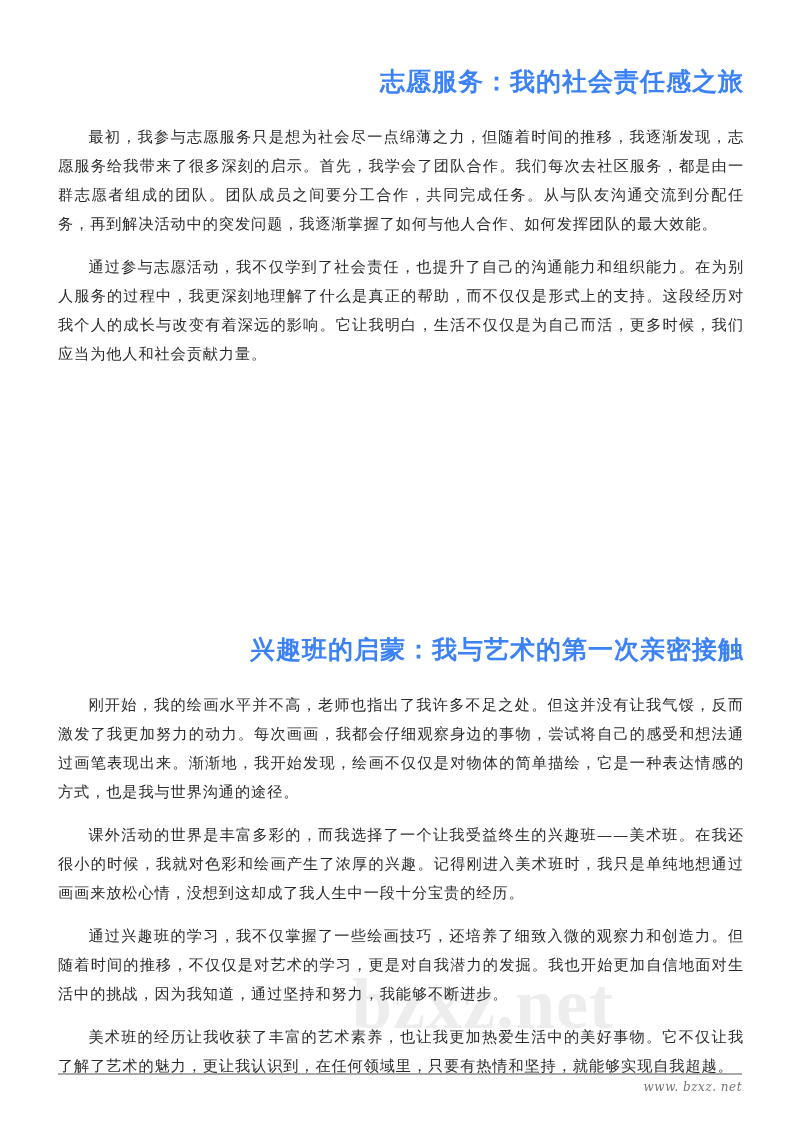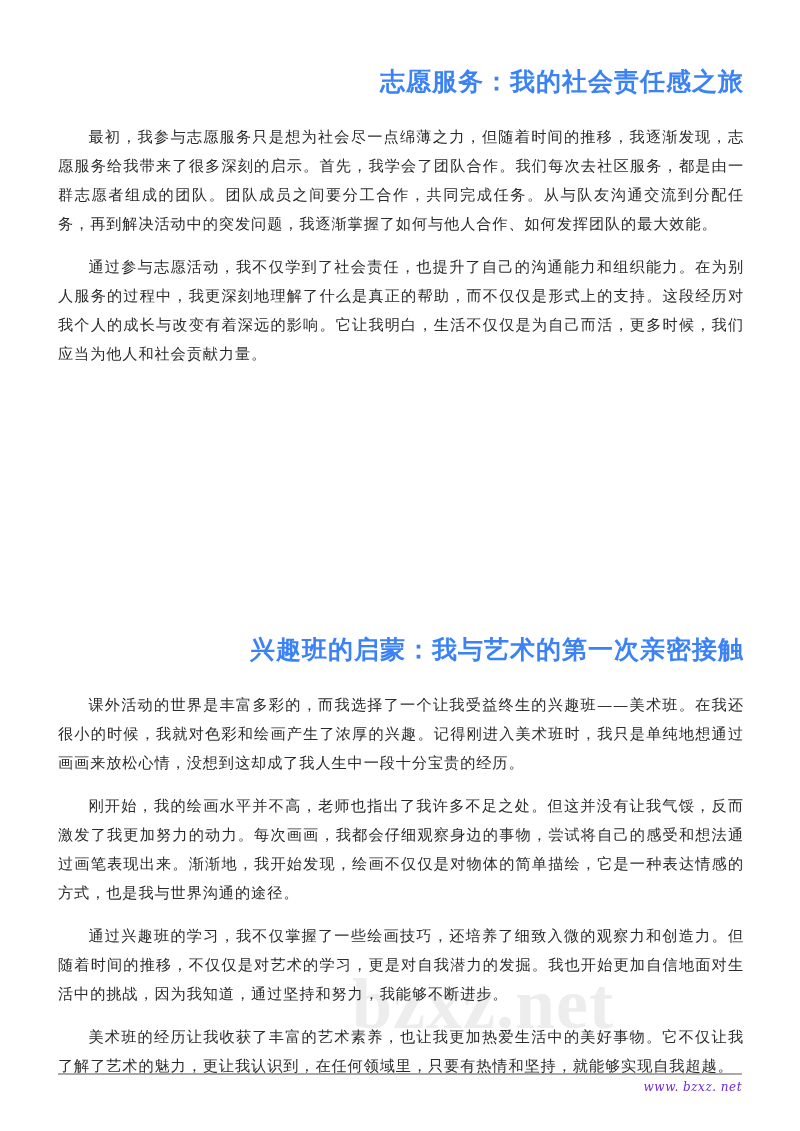--- a/index.html
+++ b/index.html
@@ -76,21 +76,21 @@
       background: #a9a9a9;
       z-index: 1;
     }
     .footer-site {
       position: absolute;
       right: 58px;
       top: 1080px;
       font-family: "DejaVu Serif", "Liberation Serif", serif;
       font-style: italic;
       font-size: 12px;
-      color: #6d28d9;
+      color: #737373;
       letter-spacing: 0.5px;
       z-index: 1;
     }
   </style>
 </head>
 <body>
 
 <div class="page">
 
   <div class="watermark">bzxz.net</div>
@@ -99,22 +99,22 @@
     <h1 class="title">志愿服务：我的社会责任感之旅</h1>
     <div class="paras">
       <p class="para">最初，我参与志愿服务只是想为社会尽一点绵薄之力，但随着时间的推移，我逐渐发现，志愿服务给我带来了很多深刻的启示。首先，我学会了团队合作。我们每次去社区服务，都是由一群志愿者组成的团队。团队成员之间要分工合作，共同完成任务。从与队友沟通交流到分配任务，再到解决活动中的突发问题，我逐渐掌握了如何与他人合作、如何发挥团队的最大效能。</p>
       <p class="para">通过参与志愿活动，我不仅学到了社会责任，也提升了自己的沟通能力和组织能力。在为别人服务的过程中，我更深刻地理解了什么是真正的帮助，而不仅仅是形式上的支持。这段经历对我个人的成长与改变有着深远的影响。它让我明白，生活不仅仅是为自己而活，更多时候，我们应当为他人和社会贡献力量。</p>
     </div>
   </section>
 
   <section class="section section-2">
     <h1 class="title">兴趣班的启蒙：我与艺术的第一次亲密接触</h1>
     <div class="paras">
+      <p class="para">刚开始，我的绘画水平并不高，老师也指出了我许多不足之处。但这并没有让我气馁，反而激发了我更加努力的动力。每次画画，我都会仔细观察身边的事物，尝试将自己的感受和想法通过画笔表现出来。渐渐地，我开始发现，绘画不仅仅是对物体的简单描绘，它是一种表达情感的方式，也是我与世界沟通的途径。</p>
       <p class="para">课外活动的世界是丰富多彩的，而我选择了一个让我受益终生的兴趣班——美术班。在我还很小的时候，我就对色彩和绘画产生了浓厚的兴趣。记得刚进入美术班时，我只是单纯地想通过画画来放松心情，没想到这却成了我人生中一段十分宝贵的经历。</p>
-      <p class="para">刚开始，我的绘画水平并不高，老师也指出了我许多不足之处。但这并没有让我气馁，反而激发了我更加努力的动力。每次画画，我都会仔细观察身边的事物，尝试将自己的感受和想法通过画笔表现出来。渐渐地，我开始发现，绘画不仅仅是对物体的简单描绘，它是一种表达情感的方式，也是我与世界沟通的途径。</p>
       <p class="para">通过兴趣班的学习，我不仅掌握了一些绘画技巧，还培养了细致入微的观察力和创造力。但随着时间的推移，不仅仅是对艺术的学习，更是对自我潜力的发掘。我也开始更加自信地面对生活中的挑战，因为我知道，通过坚持和努力，我能够不断进步。</p>
       <p class="para">美术班的经历让我收获了丰富的艺术素养，也让我更加热爱生活中的美好事物。它不仅让我了解了艺术的魅力，更让我认识到，在任何领域里，只要有热情和坚持，就能够实现自我超越。</p>
     </div>
   </section>
 
   <div class="footer-rule"></div>
   <div class="footer-site">www. bzxz. net</div>
 
 </div>
 

